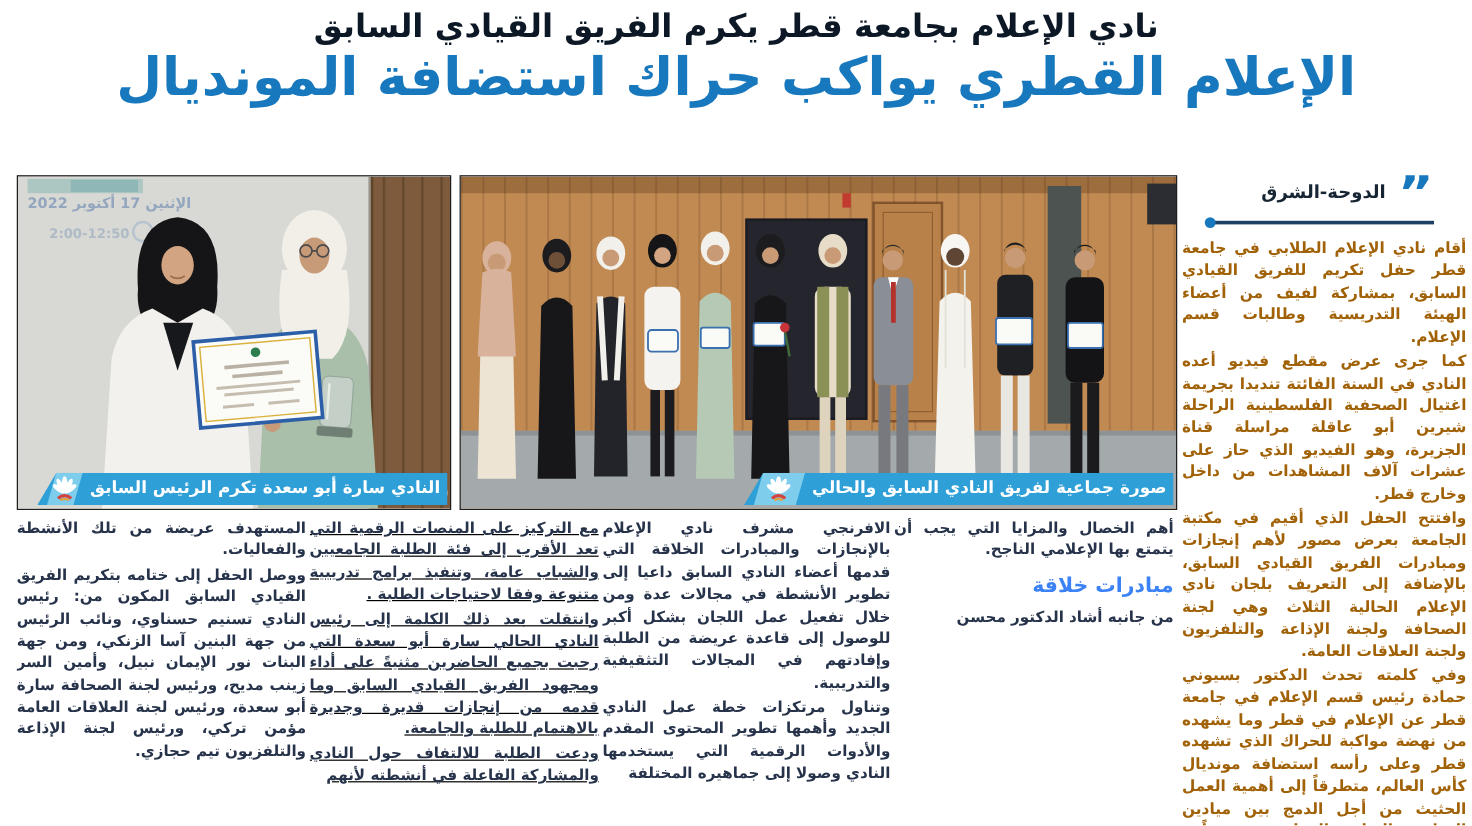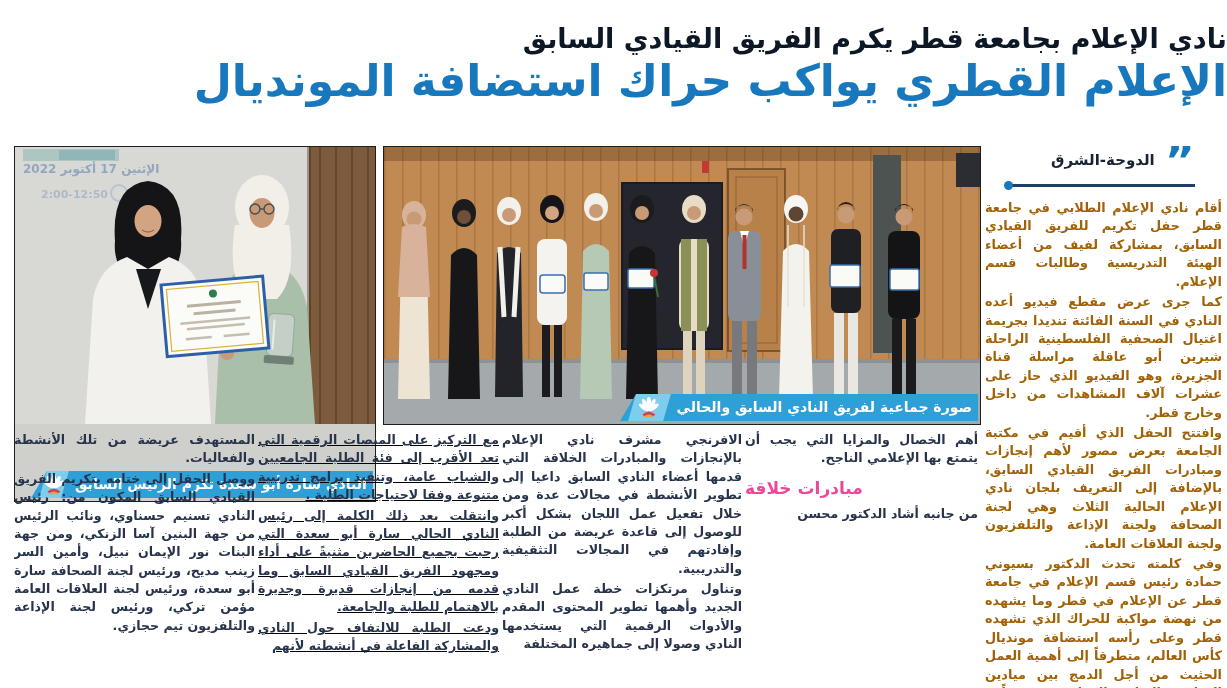--- a/index.html
+++ b/index.html
@@ -1,26 +1,26 @@
 <!DOCTYPE html>
 <html lang="ar" dir="rtl"><head>
 <meta charset="utf-8">
 <style>
   * { box-sizing: border-box; }
   body { margin:0; background:#ffffff; font-family:"DejaVu Sans", sans-serif; }
   .page { position:relative; width:1227px; height:688px; background:#fff; overflow:hidden; direction:rtl; }
 
   
-  header { position:absolute; top:16px; left:0; width:100%; }
+  header { position:absolute; top:0; left:0; width:100%; text-align:center; }
   .kicker { margin:7px 0 0; font-size:27px; font-weight:bold; color:#0d1826; letter-spacing:0; }
   .headline { margin:1px 0 0; font-size:44px; font-weight:bold; color:#1878be; white-space:nowrap; }
 
   
   .photo { position:absolute; top:146px; border:1px solid #1f1f1f; overflow:hidden; background:#cfcfcb; direction:ltr; }
-  .photo-left  { left:14px;  width:362px; height:356px; }
+  .photo-left  { left:14px;  width:362px; height:279px; }
   .photo-right { left:383px; width:598px; height:279px; }
   .photo svg.scene { position:absolute; top:0; left:0; }
 
   .screen-line { position:absolute; direction:rtl; font-weight:bold; }
   .screen-line-1 { top:15px; left:8px;  font-size:12px; color:#93a6bd; }
   .screen-line-2 { top:41px; left:26px; font-size:11px; color:#aebac6; }
 
   .caption { position:absolute; bottom:3px; height:27px; background:#2f9fd7;
              display:flex; align-items:center; direction:ltr;
              clip-path:polygon(16px 0, 100% 0, 100% 100%, 0 100%); }
@@ -44,21 +44,21 @@
                  color:#a16207; text-align:justify; }
 
   
   .bcol { position:absolute; top:431px; height:256px; overflow:hidden; direction:rtl; }
   .bcol p { margin:0 0 2px; font-size:12.6px; line-height:1.46; font-weight:bold;
             color:#26334a; text-align:justify; }
   .col1 { left:745px; width:233px; }
   .col2 { left:502px; width:240px; }
   .col3 { left:258px; width:241px;text-decoration:underline; }
   .col4 { left:14px;  width:241px; }
-  .subhead { margin:10px 0 7px; text-align:left; font-size:17px; font-weight:bold; color:#ec4899; }
+  .subhead { margin:10px 0 7px; text-align:right; font-size:17px; font-weight:bold; color:#3b82f6; }
 </style>
 </head>
 <body>
 
 <div class="page">
 
   <header>
     <h2 class="kicker">نادي الإعلام بجامعة قطر يكرم الفريق القيادي السابق</h2>
     <h1 class="headline">الإعلام القطري يواكب حراك استضافة المونديال</h1>
   </header>

